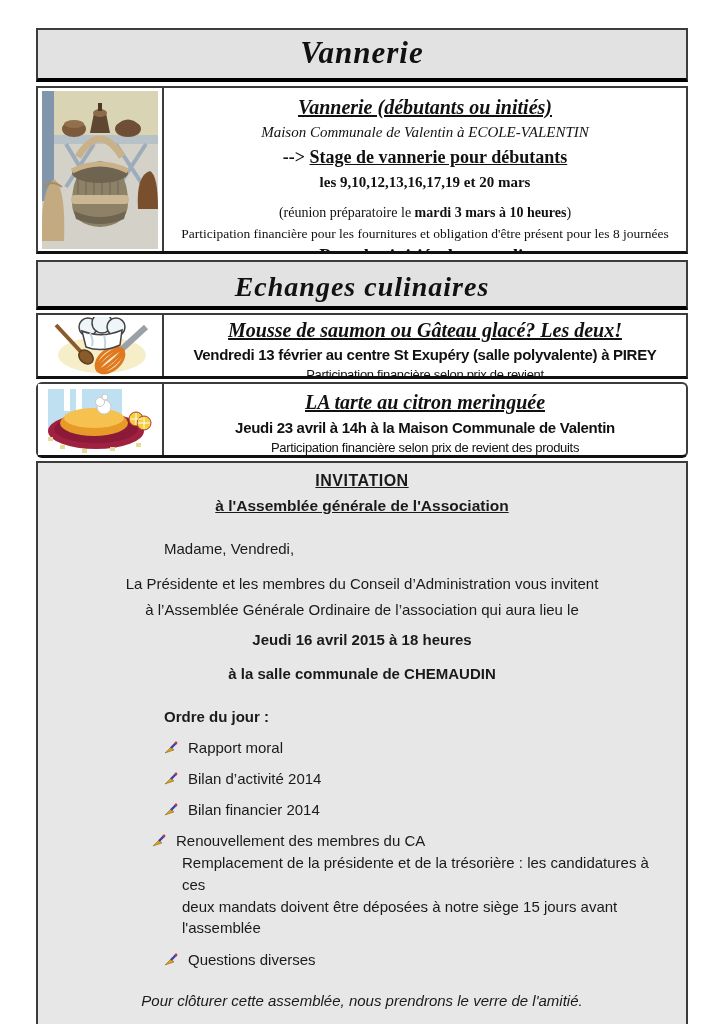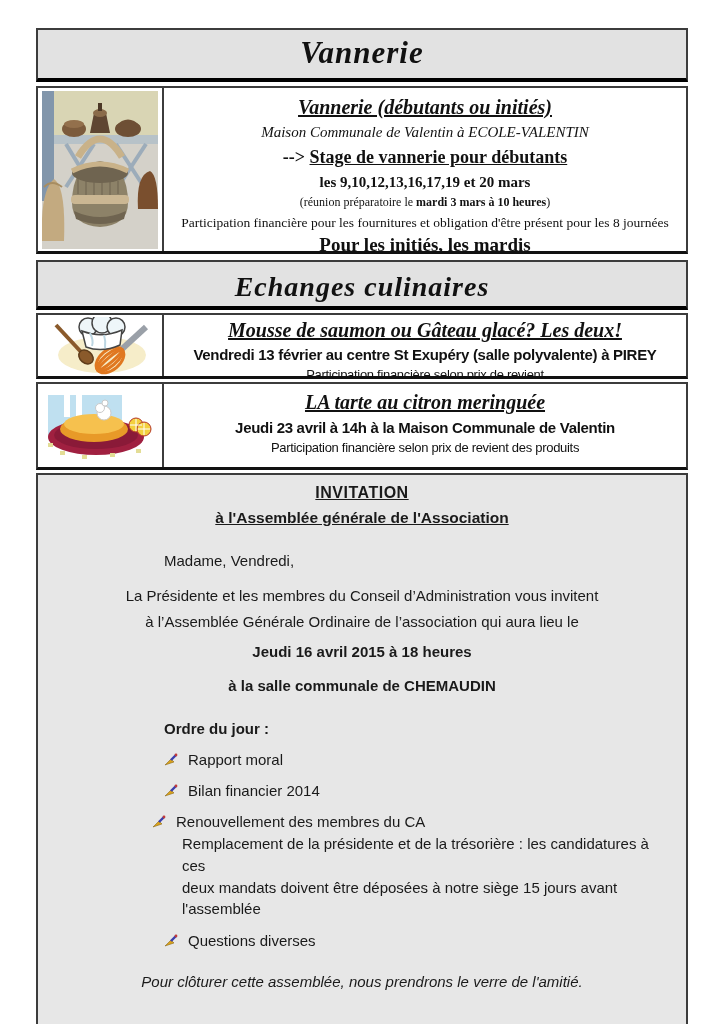--- a/index.html
+++ b/index.html
@@ -125,21 +125,21 @@
             <line x1="68" y1="91" x2="68" y2="104"></line>
               <line x1="76" y1="90" x2="76" y2="103"></line>
           </g>
         </svg>
       </div>
       <div class="textcell">
         <div class="t-title" style="margin-top:8px;">Vannerie (débutants ou initiés)</div>
         <div class="t-sub" style="margin-top:6px;">Maison Communale de Valentin à ECOLE-VALENTIN</div>
         <div class="t-stage" style="margin-top:7px;"><span>--&gt; </span><span class="ul">Stage de vannerie pour débutants</span></div>
         <div class="t-bold" style="margin-top:6px;">les 9,10,12,13,16,17,19 et 20 mars</div>
-        <div class="t-plain" style="margin-top:5px;font-size:12px;"><span>(réunion préparatoire le </span><span class="nb">mardi 3 mars à 10 heures</span><span>)</span></div>
+        <div class="t-plain" style="margin-top:14px;font-size:14px;"><span>(réunion préparatoire le </span><span class="nb">mardi 3 mars à 10 heures</span><span>)</span></div>
         <div class="t-plain" style="margin-top:5px;">Participation financière pour les fournitures et obligation d'être présent pour les 8 journées</div>
         <div class="t-inities" style="margin-top:4px;">Pour les initiés, les mardis</div>
 
       </div>
     </div>
 
     <div class="gap6"></div>
 
     <div class="box hdr small">
       <h1>Echanges culinaires</h1>
@@ -170,21 +170,21 @@
       </div>
       <div class="textcell">
         <div class="t-title" style="margin-top:4px;">Mousse de saumon ou Gâteau glacé? Les deux!</div>
         <div class="narrow nb" style="margin-top:5px;font-size:15px;">Vendredi 13 février au centre St Exupéry (salle polyvalente) à PIREY</div>
         <div class="narrow" style="margin-top:4px;font-size:13px;">Participation financière selon prix de revient</div>
       </div>
     </div>
 
     <div class="gap3"></div>
 
-    <div class="box rowbox" style="height:88px;">
+    <div class="box rowbox" style="height:76px;border-radius:6px;">
       <div class="imgcell">
         <svg width="112" height="66" viewBox="0 0 112 66">
           <rect x="4" y="2" width="74" height="42" fill="#bfe0f0"></rect>
           <rect x="20" y="2" width="6" height="22" fill="#ffffff"></rect>
           <rect x="32" y="2" width="6" height="22" fill="#ffffff"></rect>
           <ellipse cx="52" cy="44" rx="48" ry="18" fill="#a02040"></ellipse>
           <ellipse cx="52" cy="42" rx="42" ry="14" fill="#8a1a38"></ellipse>
           <ellipse cx="50" cy="36" rx="34" ry="13" fill="#e89a28"></ellipse>
           <ellipse cx="50" cy="31" rx="30" ry="10" fill="#f6c14e"></ellipse>
           <g>
@@ -238,20 +238,28 @@
               <circle cx="12" cy="2" r="1.4" fill="#c03a3a"></circle>
             </svg>
           <span>Rapport moral</span>
         </div>
         <div class="ag-item">
           <svg class="bullet" viewBox="0 0 14 14">
               <path d="M1 12 L7 6 L10 9 Z" fill="#d9a21b" stroke="#7a5a10" stroke-width="0.5"></path>
               <line x1="7" y1="7" x2="12" y2="2" stroke="#3a3fae" stroke-width="2.4"></line>
               <circle cx="12" cy="2" r="1.4" fill="#c03a3a"></circle>
             </svg>
+          <span>Bilan d’activité 2014</span>
+        </div>
+        <div class="ag-item">
+          <svg class="bullet" viewBox="0 0 14 14">
+              <path d="M1 12 L7 6 L10 9 Z" fill="#d9a21b" stroke="#7a5a10" stroke-width="0.5"></path>
+              <line x1="7" y1="7" x2="12" y2="2" stroke="#3a3fae" stroke-width="2.4"></line>
+              <circle cx="12" cy="2" r="1.4" fill="#c03a3a"></circle>
+            </svg>
           <span>Bilan financier 2014</span>
         </div>
         <div class="ag-item tight">
           <svg class="bullet" viewBox="0 0 14 14">
               <path d="M1 12 L7 6 L10 9 Z" fill="#d9a21b" stroke="#7a5a10" stroke-width="0.5"></path>
               <line x1="7" y1="7" x2="12" y2="2" stroke="#3a3fae" stroke-width="2.4"></line>
               <circle cx="12" cy="2" r="1.4" fill="#c03a3a"></circle>
             </svg>
           <span>Renouvellement des membres du CA</span>
         </div>

